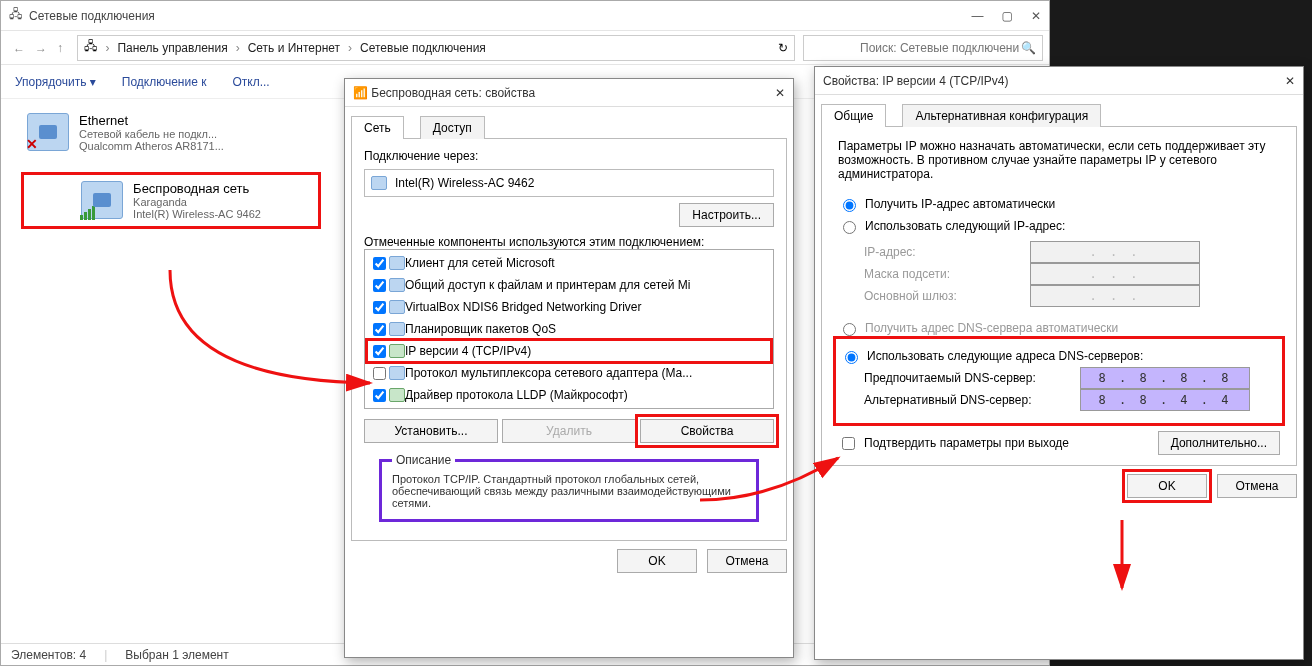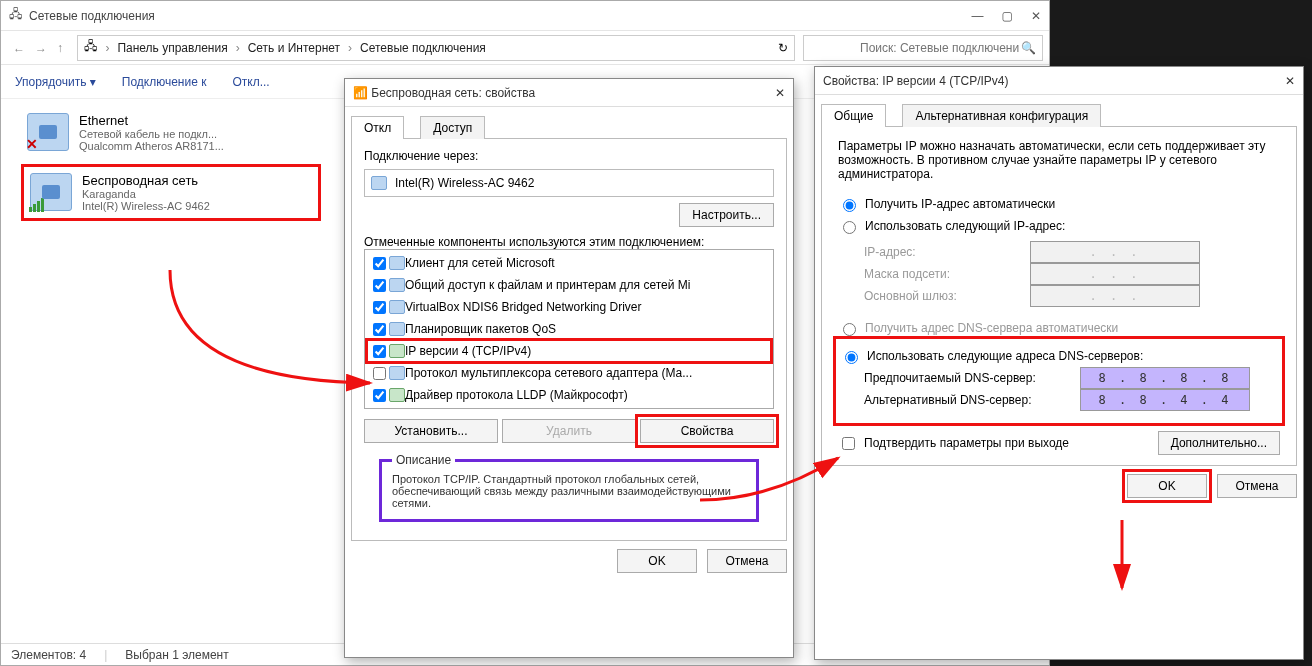--- a/index.html
+++ b/index.html
@@ -98,21 +98,21 @@
     <div class="conn">
       <div class="conn-ic">
           <span class="x">✕</span>
         </div>
       <div>
         <div class="conn-title">Ethernet</div>
         <div class="conn-sub">Сетевой кабель не подкл...</div>
         <div class="conn-sub">Qualcomm Atheros AR8171...</div>
       </div>
     </div>
-    <div class="conn sel" style="margin-top:6px;">
+    <div class="conn sel" style="margin-top:14px;justify-content:center;">
       <div class="conn-ic">
         <span class="bars">
             <i style="height:5px"></i>
             <i style="height:8px"></i>
             <i style="height:11px"></i>
             <i style="height:14px"></i>
           </span>
       </div>
       <div>
         <div class="conn-title">Беспроводная сеть</div>
@@ -128,21 +128,21 @@
   </div>
 </div>
 
 <div class="dlg" style="left:344px;top:78px;width:450px;height:580px;">
   <div class="tb">
     <span>📶&nbsp;</span>
     <span>Беспроводная сеть: свойства</span>
     <span class="x">✕</span>
   </div>
   <div class="tabs">
-    <div class="tab active">Откл</div>
+    <div class="tab active">Сеть</div>
     <div class="tab">Доступ</div>
   </div>
   <div class="pane">
     <div>Подключение через:</div>
     <div style="border:1px solid #bbb;padding:6px;margin:6px 0;display:flex;align-items:center;gap:8px">
       <span class="mini"></span>
       <span>Intel(R) Wireless-AC 9462</span>
     </div>
     <div style="text-align:right;margin-bottom:8px">
       <span class="btn">Настроить...</span>

